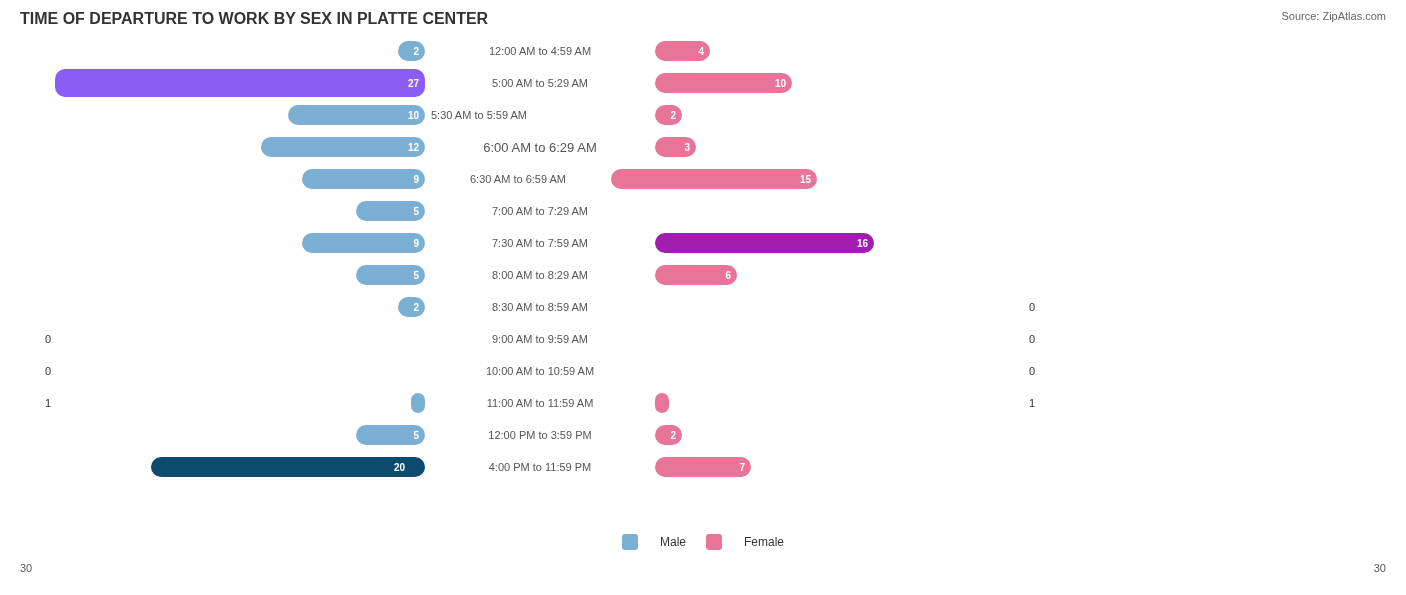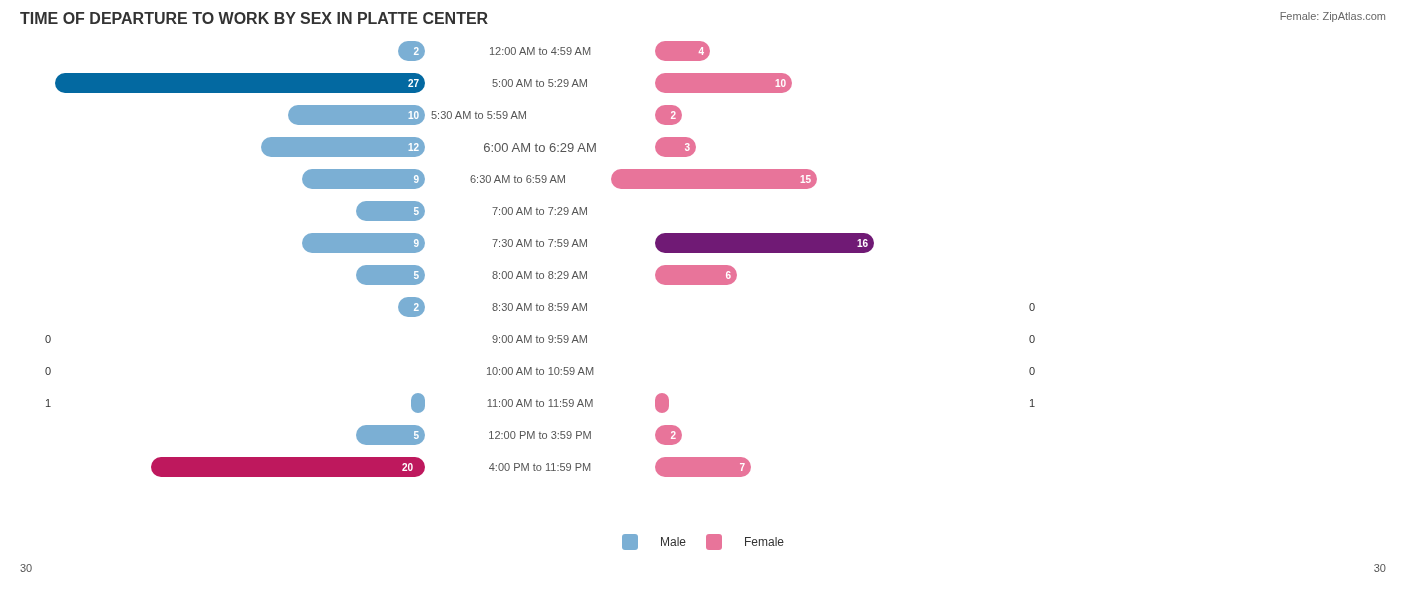--- a/index.html
+++ b/index.html
@@ -96,38 +96,38 @@
       align-items: center;
       margin-bottom: 2px;
       height: 30px;
     }
   </style>
 </head>
 <body>
 
 <div class="chart-container">
   <div class="chart-title">TIME OF DEPARTURE TO WORK BY SEX IN PLATTE CENTER</div>
-  <div class="source-text">Female: ZipAtlas.com</div>
+  <div class="source-text">Source: ZipAtlas.com</div>
 
   <div class="chart-area" id="chart-area">
   <div class="row-wrapper" style="display: flex; align-items: center; height: 30px; margin-bottom: 2px;">
         <div class="left-value" style="width: 35px; text-align: right; font-size: 11px; color: rgb(51, 51, 51); padding-right: 4px; flex-shrink: 0;"></div>
         <div class="left-bar-area" style="width: 370px; display: flex; justify-content: flex-end; align-items: center; flex-shrink: 0;">
           <div style="width: 27px; height: 20px; border-radius: 10px; background: rgb(123, 175, 212); display: flex; align-items: center; justify-content: flex-end; padding-right: 6px; font-size: 10px; color: rgb(255, 255, 255); font-weight: bold;">2</div>
         </div>
         <div class="center-label" style="width: 230px; text-align: center; font-size: 11px; color: rgb(85, 85, 85); flex-shrink: 0; padding: 0px 6px;">12:00 AM to 4:59 AM</div>
         <div class="right-bar-area" style="width: 370px; display: flex; justify-content: flex-start; align-items: center; flex-shrink: 0;">
           <div style="width: 55px; height: 20px; border-radius: 10px; background: rgb(232, 116, 154); display: flex; align-items: center; justify-content: flex-end; padding-right: 6px; font-size: 10px; color: rgb(255, 255, 255); font-weight: bold;">4</div>
         </div>
         <div class="right-value" style="width: 35px; text-align: left; font-size: 11px; color: rgb(51, 51, 51); padding-left: 4px; flex-shrink: 0;"></div>
       </div>
       <div class="row-wrapper" style="display: flex; align-items: center; height: 30px; margin-bottom: 2px;">
         <div class="left-value" style="width: 35px; text-align: right; font-size: 11px; color: rgb(51, 51, 51); padding-right: 4px; flex-shrink: 0;"></div>
         <div class="left-bar-area" style="width: 370px; display: flex; justify-content: flex-end; align-items: center; flex-shrink: 0;">
-          <div style="width: 370px; height: 20px; border-radius: 10px; background: #0369a1; display: flex; align-items: center; justify-content: flex-end; padding-right: 6px; font-size: 10px; color: rgb(255, 255, 255); font-weight: bold;">27</div>
+          <div style="width: 370px; height: 28px; border-radius: 10px; background: #8b5cf6; display: flex; align-items: center; justify-content: flex-end; padding-right: 6px; font-size: 10px; color: rgb(255, 255, 255); font-weight: bold;">27</div>
         </div>
         <div class="center-label" style="width: 230px; text-align: center; font-size: 11px; color: rgb(85, 85, 85); flex-shrink: 0; padding: 0px 6px;">5:00 AM to 5:29 AM</div>
         <div class="right-bar-area" style="width: 370px; display: flex; justify-content: flex-start; align-items: center; flex-shrink: 0;">
           <div style="width: 137px; height: 20px; border-radius: 10px; background: rgb(232, 116, 154); display: flex; align-items: center; justify-content: flex-end; padding-right: 6px; font-size: 10px; color: rgb(255, 255, 255); font-weight: bold;">10</div>
         </div>
         <div class="right-value" style="width: 35px; text-align: left; font-size: 11px; color: rgb(51, 51, 51); padding-left: 4px; flex-shrink: 0;"></div>
       </div>
       <div class="row-wrapper" style="display: flex; align-items: center; height: 30px; margin-bottom: 2px;">
         <div class="left-value" style="width: 35px; text-align: right; font-size: 11px; color: rgb(51, 51, 51); padding-right: 4px; flex-shrink: 0;"></div>
         <div class="left-bar-area" style="width: 370px; display: flex; justify-content: flex-end; align-items: center; flex-shrink: 0;">
@@ -169,21 +169,21 @@
         <div class="center-label" style="width: 230px; text-align: center; font-size: 11px; color: rgb(85, 85, 85); flex-shrink: 0; padding: 0px 6px;">7:00 AM to 7:29 AM</div>
         <div class="right-value" style="width: 35px; text-align: left; font-size: 11px; color: rgb(51, 51, 51); padding-left: 4px; flex-shrink: 0;"></div>
       </div>
       <div class="row-wrapper" style="display: flex; align-items: center; height: 30px; margin-bottom: 2px;">
         <div class="left-value" style="width: 35px; text-align: right; font-size: 11px; color: rgb(51, 51, 51); padding-right: 4px; flex-shrink: 0;"></div>
         <div class="left-bar-area" style="width: 370px; display: flex; justify-content: flex-end; align-items: center; flex-shrink: 0;">
           <div style="width: 123px; height: 20px; border-radius: 10px; background: rgb(123, 175, 212); display: flex; align-items: center; justify-content: flex-end; padding-right: 6px; font-size: 10px; color: rgb(255, 255, 255); font-weight: bold;">9</div>
         </div>
         <div class="center-label" style="width: 230px; text-align: center; font-size: 11px; color: rgb(85, 85, 85); flex-shrink: 0; padding: 0px 6px;">7:30 AM to 7:59 AM</div>
         <div class="right-bar-area" style="width: 370px; display: flex; justify-content: flex-start; align-items: center; flex-shrink: 0;">
-          <div style="width: 219px; height: 20px; border-radius: 10px; background: #701a75; display: flex; align-items: center; justify-content: flex-end; padding-right: 6px; font-size: 10px; color: rgb(255, 255, 255); font-weight: bold;">16</div>
+          <div style="width: 219px; height: 20px; border-radius: 10px; background: #a21caf; display: flex; align-items: center; justify-content: flex-end; padding-right: 6px; font-size: 10px; color: rgb(255, 255, 255); font-weight: bold;">16</div>
         </div>
         <div class="right-value" style="width: 35px; text-align: left; font-size: 11px; color: rgb(51, 51, 51); padding-left: 4px; flex-shrink: 0;"></div>
       </div>
       <div class="row-wrapper" style="display: flex; align-items: center; height: 30px; margin-bottom: 2px;">
         <div class="left-value" style="width: 35px; text-align: right; font-size: 11px; color: rgb(51, 51, 51); padding-right: 4px; flex-shrink: 0;"></div>
         <div class="left-bar-area" style="width: 370px; display: flex; justify-content: flex-end; align-items: center; flex-shrink: 0;">
           <div style="width: 69px; height: 20px; border-radius: 10px; background: rgb(123, 175, 212); display: flex; align-items: center; justify-content: flex-end; padding-right: 6px; font-size: 10px; color: rgb(255, 255, 255); font-weight: bold;">5</div>
         </div>
         <div class="center-label" style="width: 230px; text-align: center; font-size: 11px; color: rgb(85, 85, 85); flex-shrink: 0; padding: 0px 6px;">8:00 AM to 8:29 AM</div>
         <div class="right-bar-area" style="width: 370px; display: flex; justify-content: flex-start; align-items: center; flex-shrink: 0;">
@@ -242,21 +242,21 @@
         </div>
         <div class="center-label" style="width: 230px; text-align: center; font-size: 11px; color: rgb(85, 85, 85); flex-shrink: 0; padding: 0px 6px;">12:00 PM to 3:59 PM</div>
         <div class="right-bar-area" style="width: 370px; display: flex; justify-content: flex-start; align-items: center; flex-shrink: 0;">
           <div style="width: 27px; height: 20px; border-radius: 10px; background: rgb(232, 116, 154); display: flex; align-items: center; justify-content: flex-end; padding-right: 6px; font-size: 10px; color: rgb(255, 255, 255); font-weight: bold;">2</div>
         </div>
         <div class="right-value" style="width: 35px; text-align: left; font-size: 11px; color: rgb(51, 51, 51); padding-left: 4px; flex-shrink: 0;"></div>
       </div>
       <div class="row-wrapper" style="display: flex; align-items: center; height: 30px; margin-bottom: 2px;">
         <div class="left-value" style="width: 35px; text-align: right; font-size: 11px; color: rgb(51, 51, 51); padding-right: 4px; flex-shrink: 0;"></div>
         <div class="left-bar-area" style="width: 370px; display: flex; justify-content: flex-end; align-items: center; flex-shrink: 0;">
-          <div style="width: 274px; height: 20px; border-radius: 10px; background: #be185d; display: flex; align-items: center; justify-content: flex-end; padding-right: 12px; font-size: 10px; color: rgb(255, 255, 255); font-weight: bold;">20</div>
+          <div style="width: 274px; height: 20px; border-radius: 10px; background: #0c4a6e; display: flex; align-items: center; justify-content: flex-end; padding-right: 20px; font-size: 10px; color: rgb(255, 255, 255); font-weight: bold;">20</div>
         </div>
         <div class="center-label" style="width: 230px; text-align: center; font-size: 11px; color: rgb(85, 85, 85); flex-shrink: 0; padding: 0px 6px;">4:00 PM to 11:59 PM</div>
         <div class="right-bar-area" style="width: 370px; display: flex; justify-content: flex-start; align-items: center; flex-shrink: 0;">
           <div style="width: 96px; height: 20px; border-radius: 10px; background: rgb(232, 116, 154); display: flex; align-items: center; justify-content: flex-end; padding-right: 6px; font-size: 10px; color: rgb(255, 255, 255); font-weight: bold;">7</div>
         </div>
         <div class="right-value" style="width: 35px; text-align: left; font-size: 11px; color: rgb(51, 51, 51); padding-left: 4px; flex-shrink: 0;"></div>
       </div>
     </div>
 
   <div class="legend">

